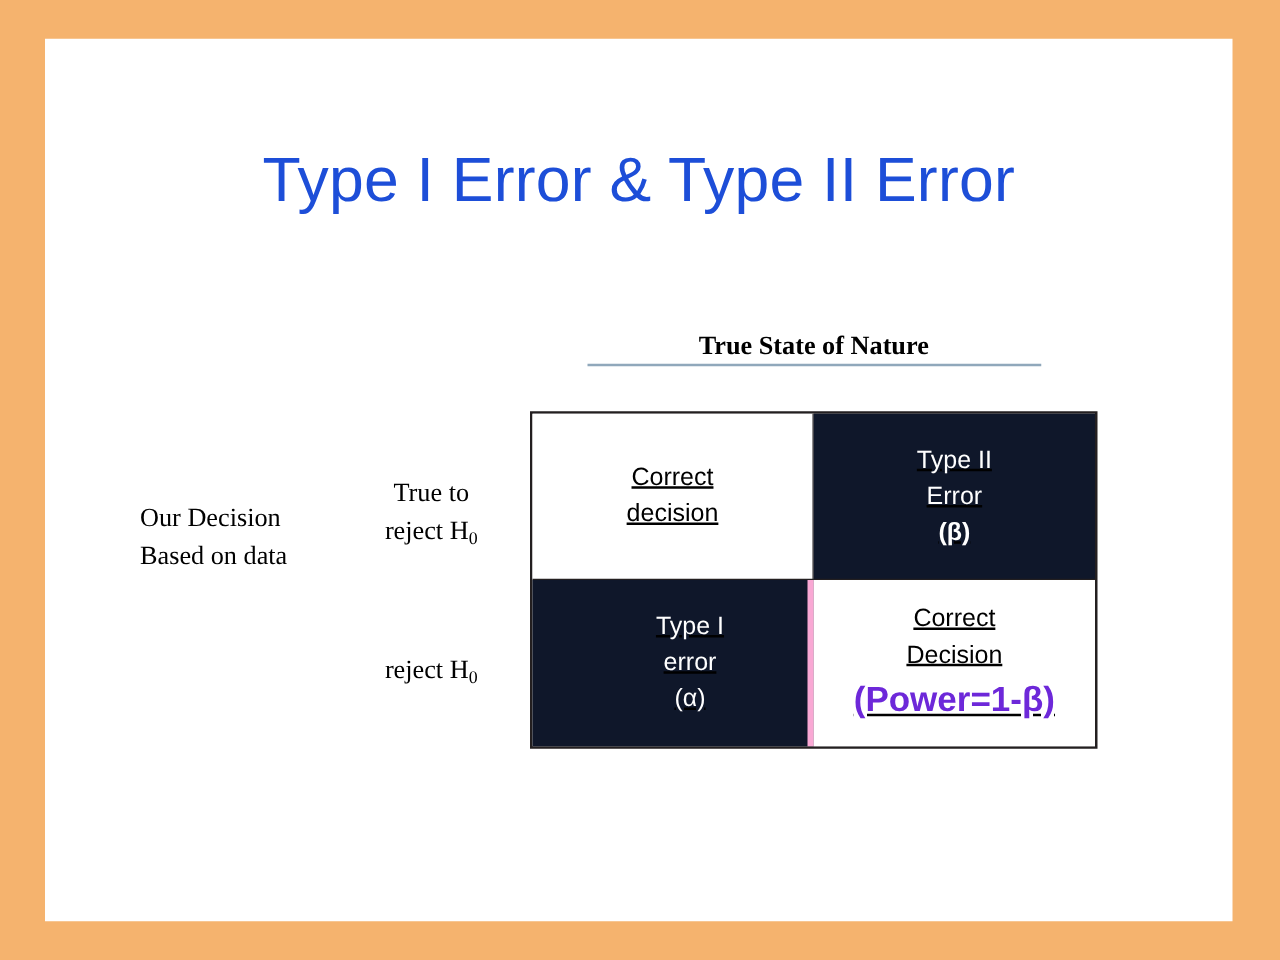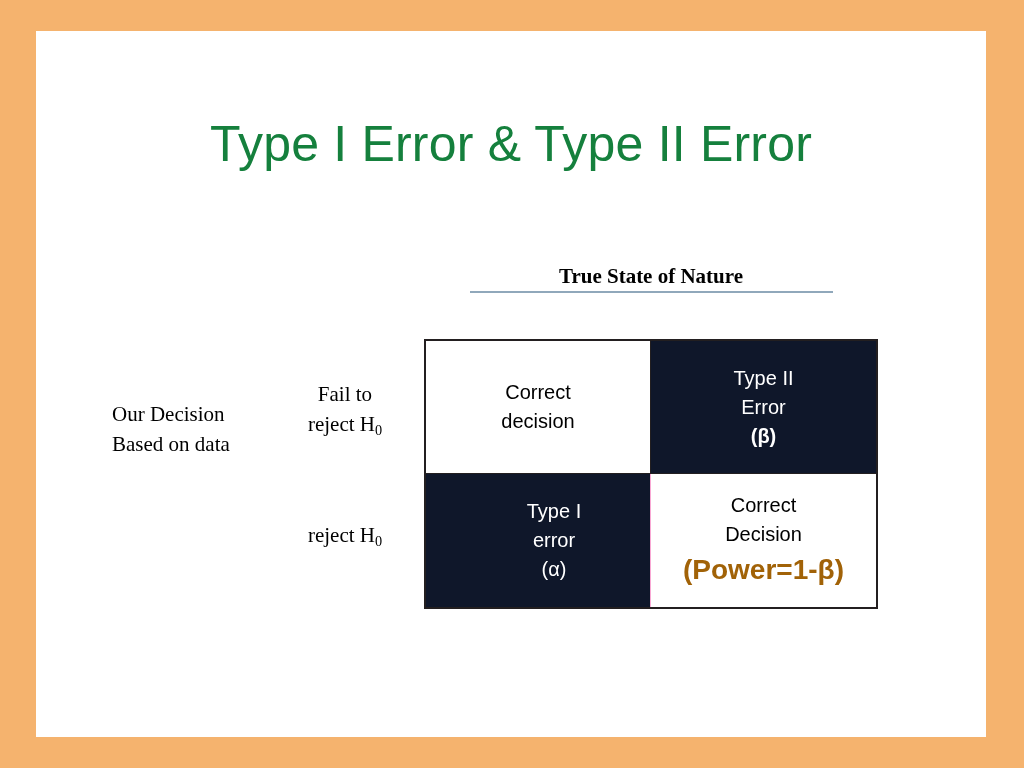--- a/index.html
+++ b/index.html
@@ -31,21 +31,21 @@
     background: #ffffff;
   }
 
   
   #slide-title {
     position: absolute;
     left: 0;
     top: 52px;
     width: 950px;
     text-align: center;
-    color: #15803d;
+    color: #1d4ed8;
     font-family: "Liberation Sans", sans-serif;
     font-size: 50px;
     font-weight: 400;
     letter-spacing: 0.2px;
     line-height: 1.1;
     white-space: nowrap;
   }
 
   
   #diagram {
@@ -127,55 +127,56 @@
     position: relative;
     top: 0.28em;
   }
   #row-label-0 { top: 348px; }   
   #row-label-1 { top: 489px; }   
 
   
   #matrix {
     position: absolute;
     left: 388px;   
-    top: 308px;    
+    top: 298px;    
     width: 454px;
     height: 270px;
     border: 2px solid #231f20;
     box-sizing: border-box;
     display: grid;
     grid-template-columns: 1fr 1fr;
     grid-template-rows: 1fr 1fr;
+    text-decoration: underline;
   }
   .cell {
     box-sizing: border-box;
     display: flex;
     flex-direction: column;
     align-items: center;
     justify-content: center;
     font-family: "Liberation Sans", sans-serif;
     font-size: 20px;
     line-height: 1.45;
     text-align: center;
     overflow: hidden;
   }
   .cell-white { background: #ffffff; color: #000000; }
   .cell-red   { background: #0f172a; color: #ffffff; }
 
   .cell-r0c0 { border-right: 1px solid #231f20; border-bottom: 1px solid #231f20; }
   .cell-r0c1 { border-bottom: 1px solid #231f20; }
-  .cell-r1c0 { border-right: 1px solid #f9a8d4; padding-left: 32px; }
+  .cell-r1c0 { border-right: 5px solid #f9a8d4; padding-left: 32px; }
   .cell-r1c1 { }
 
   .cell-line { white-space: nowrap; }
   .cell-line.emph-bold { font-weight: bold; }
   .cell-line.emph-power {
     font-weight: bold;
     font-size: 28px;
-    color: #a16207;
+    color: #6d28d9;
     margin-top: 1px;
   }
 </style>
 </head>
 <body>
 
 <div id="slide-frame">
   <div id="slide-canvas">
 
     <h1 id="slide-title">Type I Error &amp; Type II Error</h1>
@@ -185,21 +186,21 @@
       <div id="col-header-group">
         <div id="col-header-title">True State of Nature</div>
         <div id="col-header-rule"></div>
         <div id="col-header-subs">
         </div>
       </div>
 
       <div id="row-block-label">Our Decision Based on data</div>
 
       <div class="row-label" id="row-label-0">
-        <span>Fail to</span><br>
+        <span>True to</span><br>
         <span>reject H</span><sub>0</sub>
       </div>
       <div class="row-label" id="row-label-1">
         <span>reject H</span><sub>0</sub>
       </div>
 
       <div id="matrix">
 
         <div class="cell cell-white cell-r0c0">
           <div class="cell-line">Correct</div>

